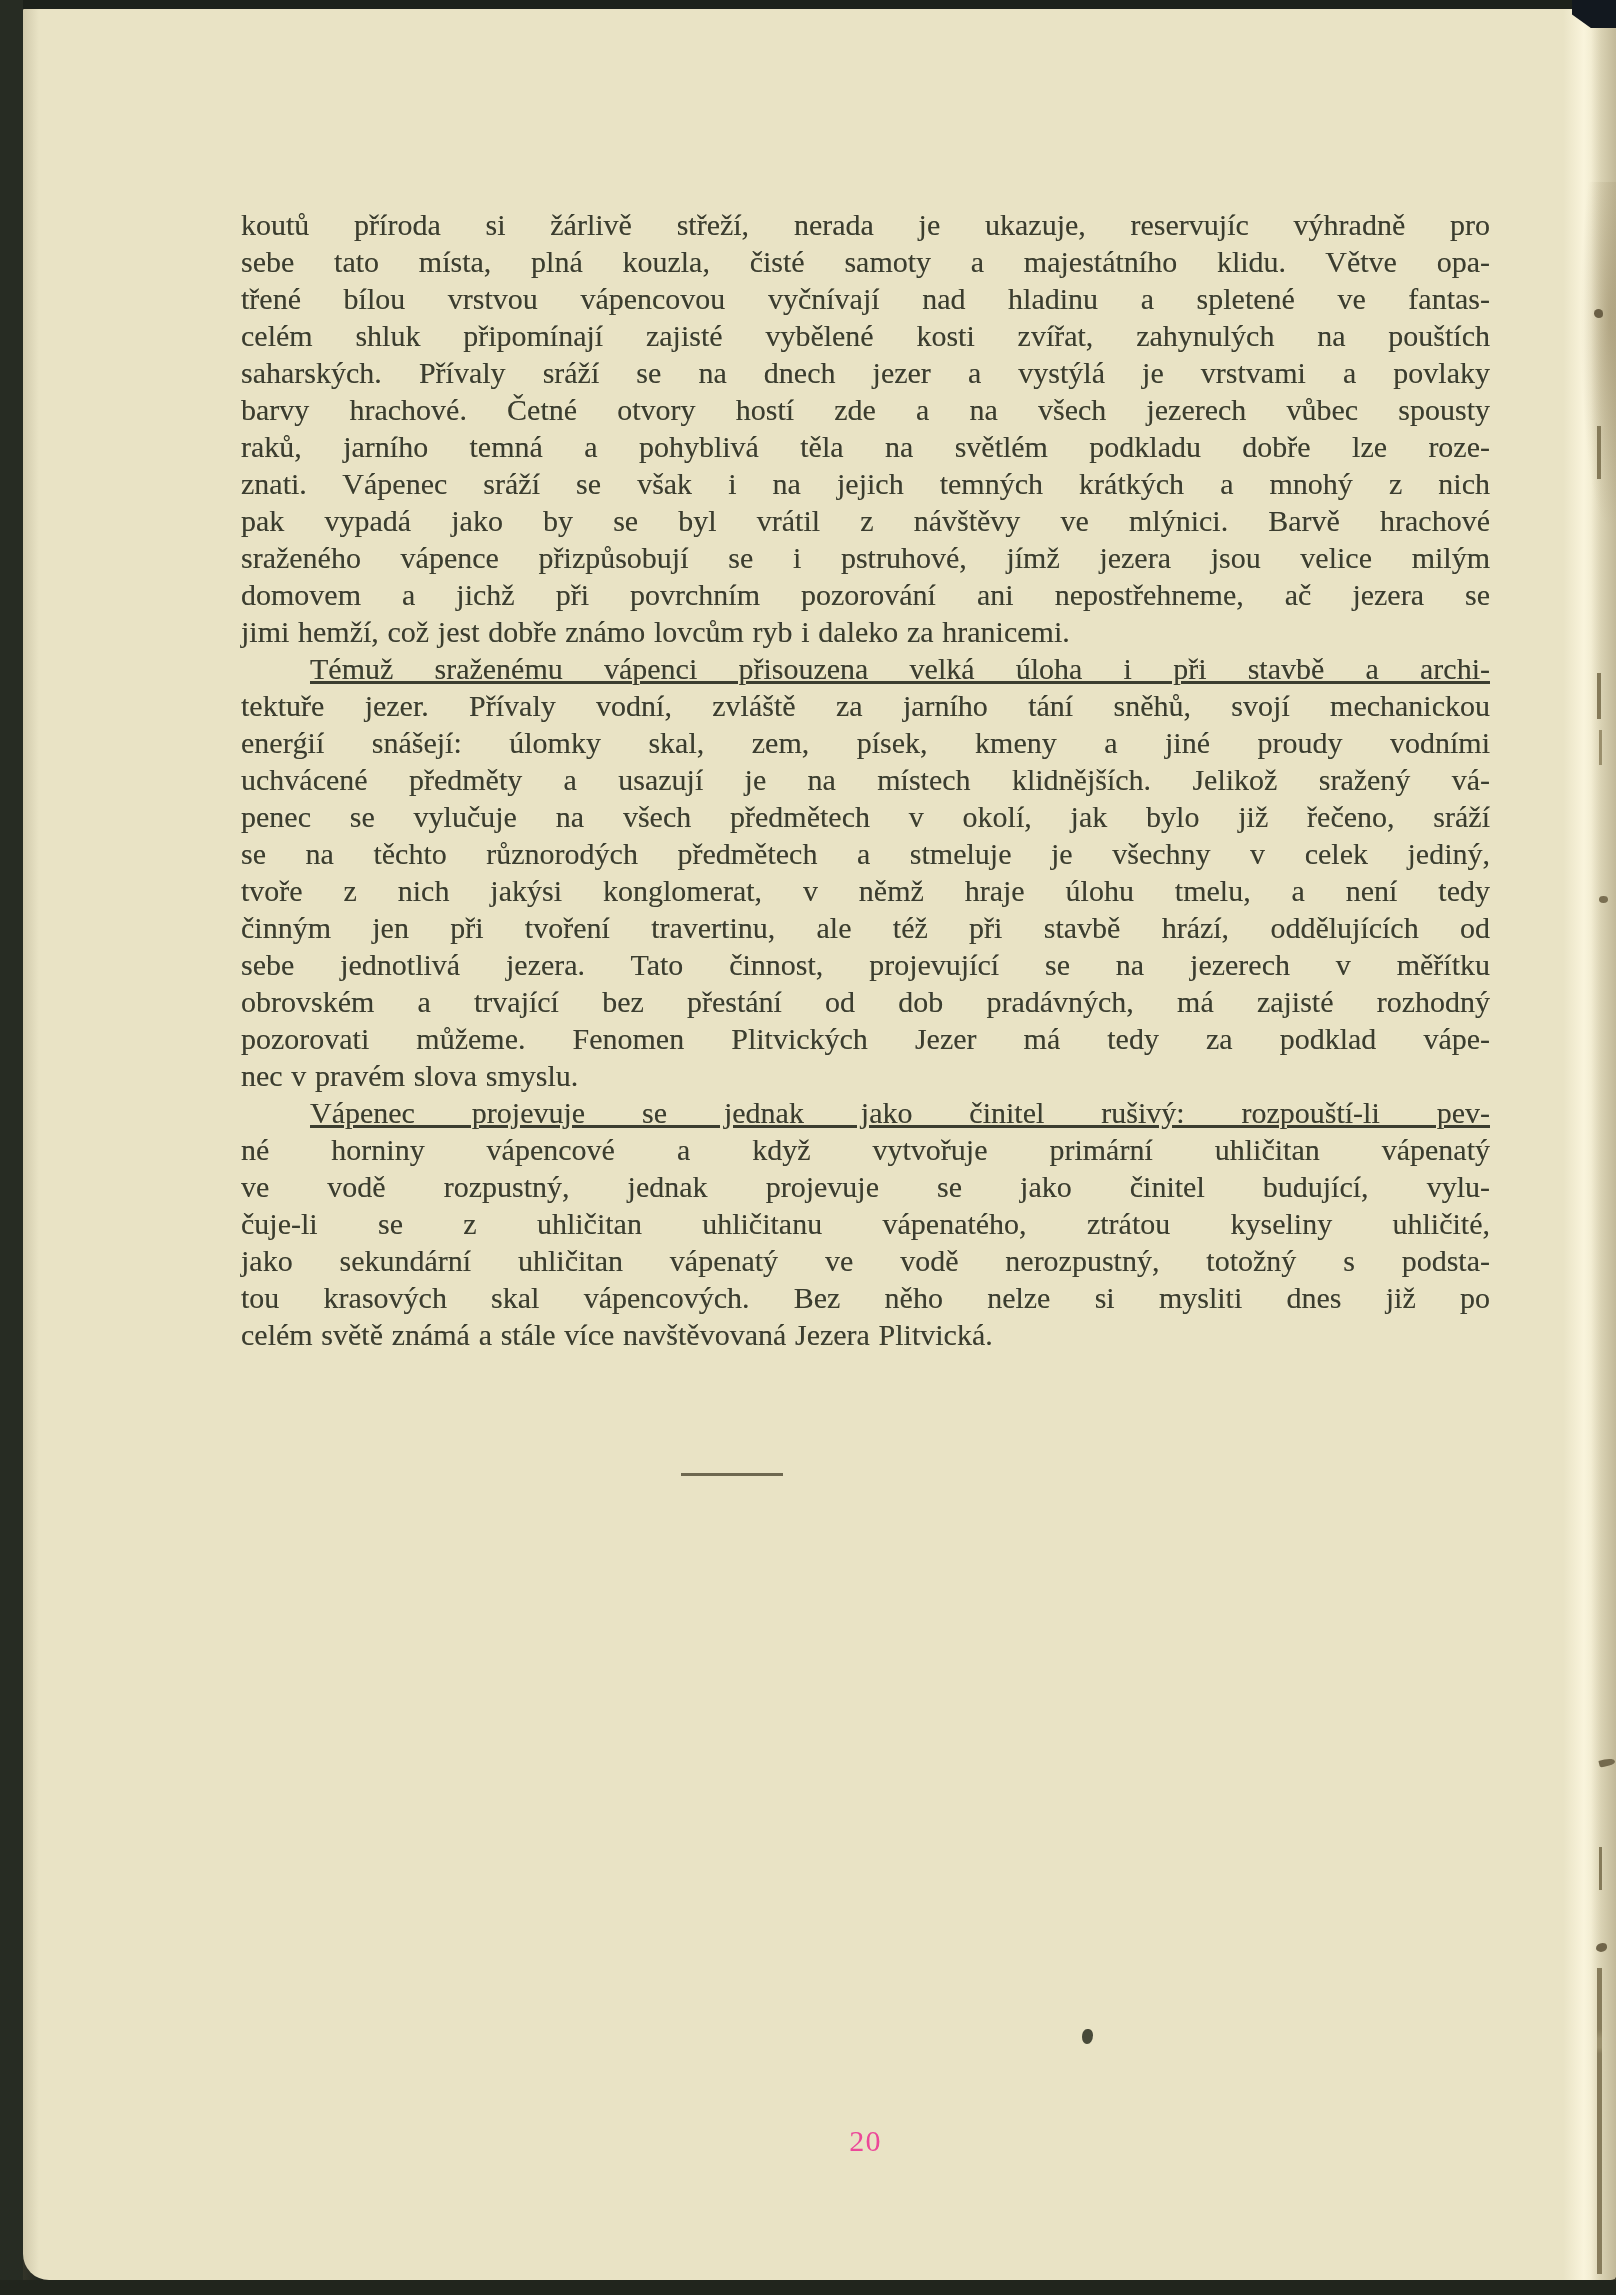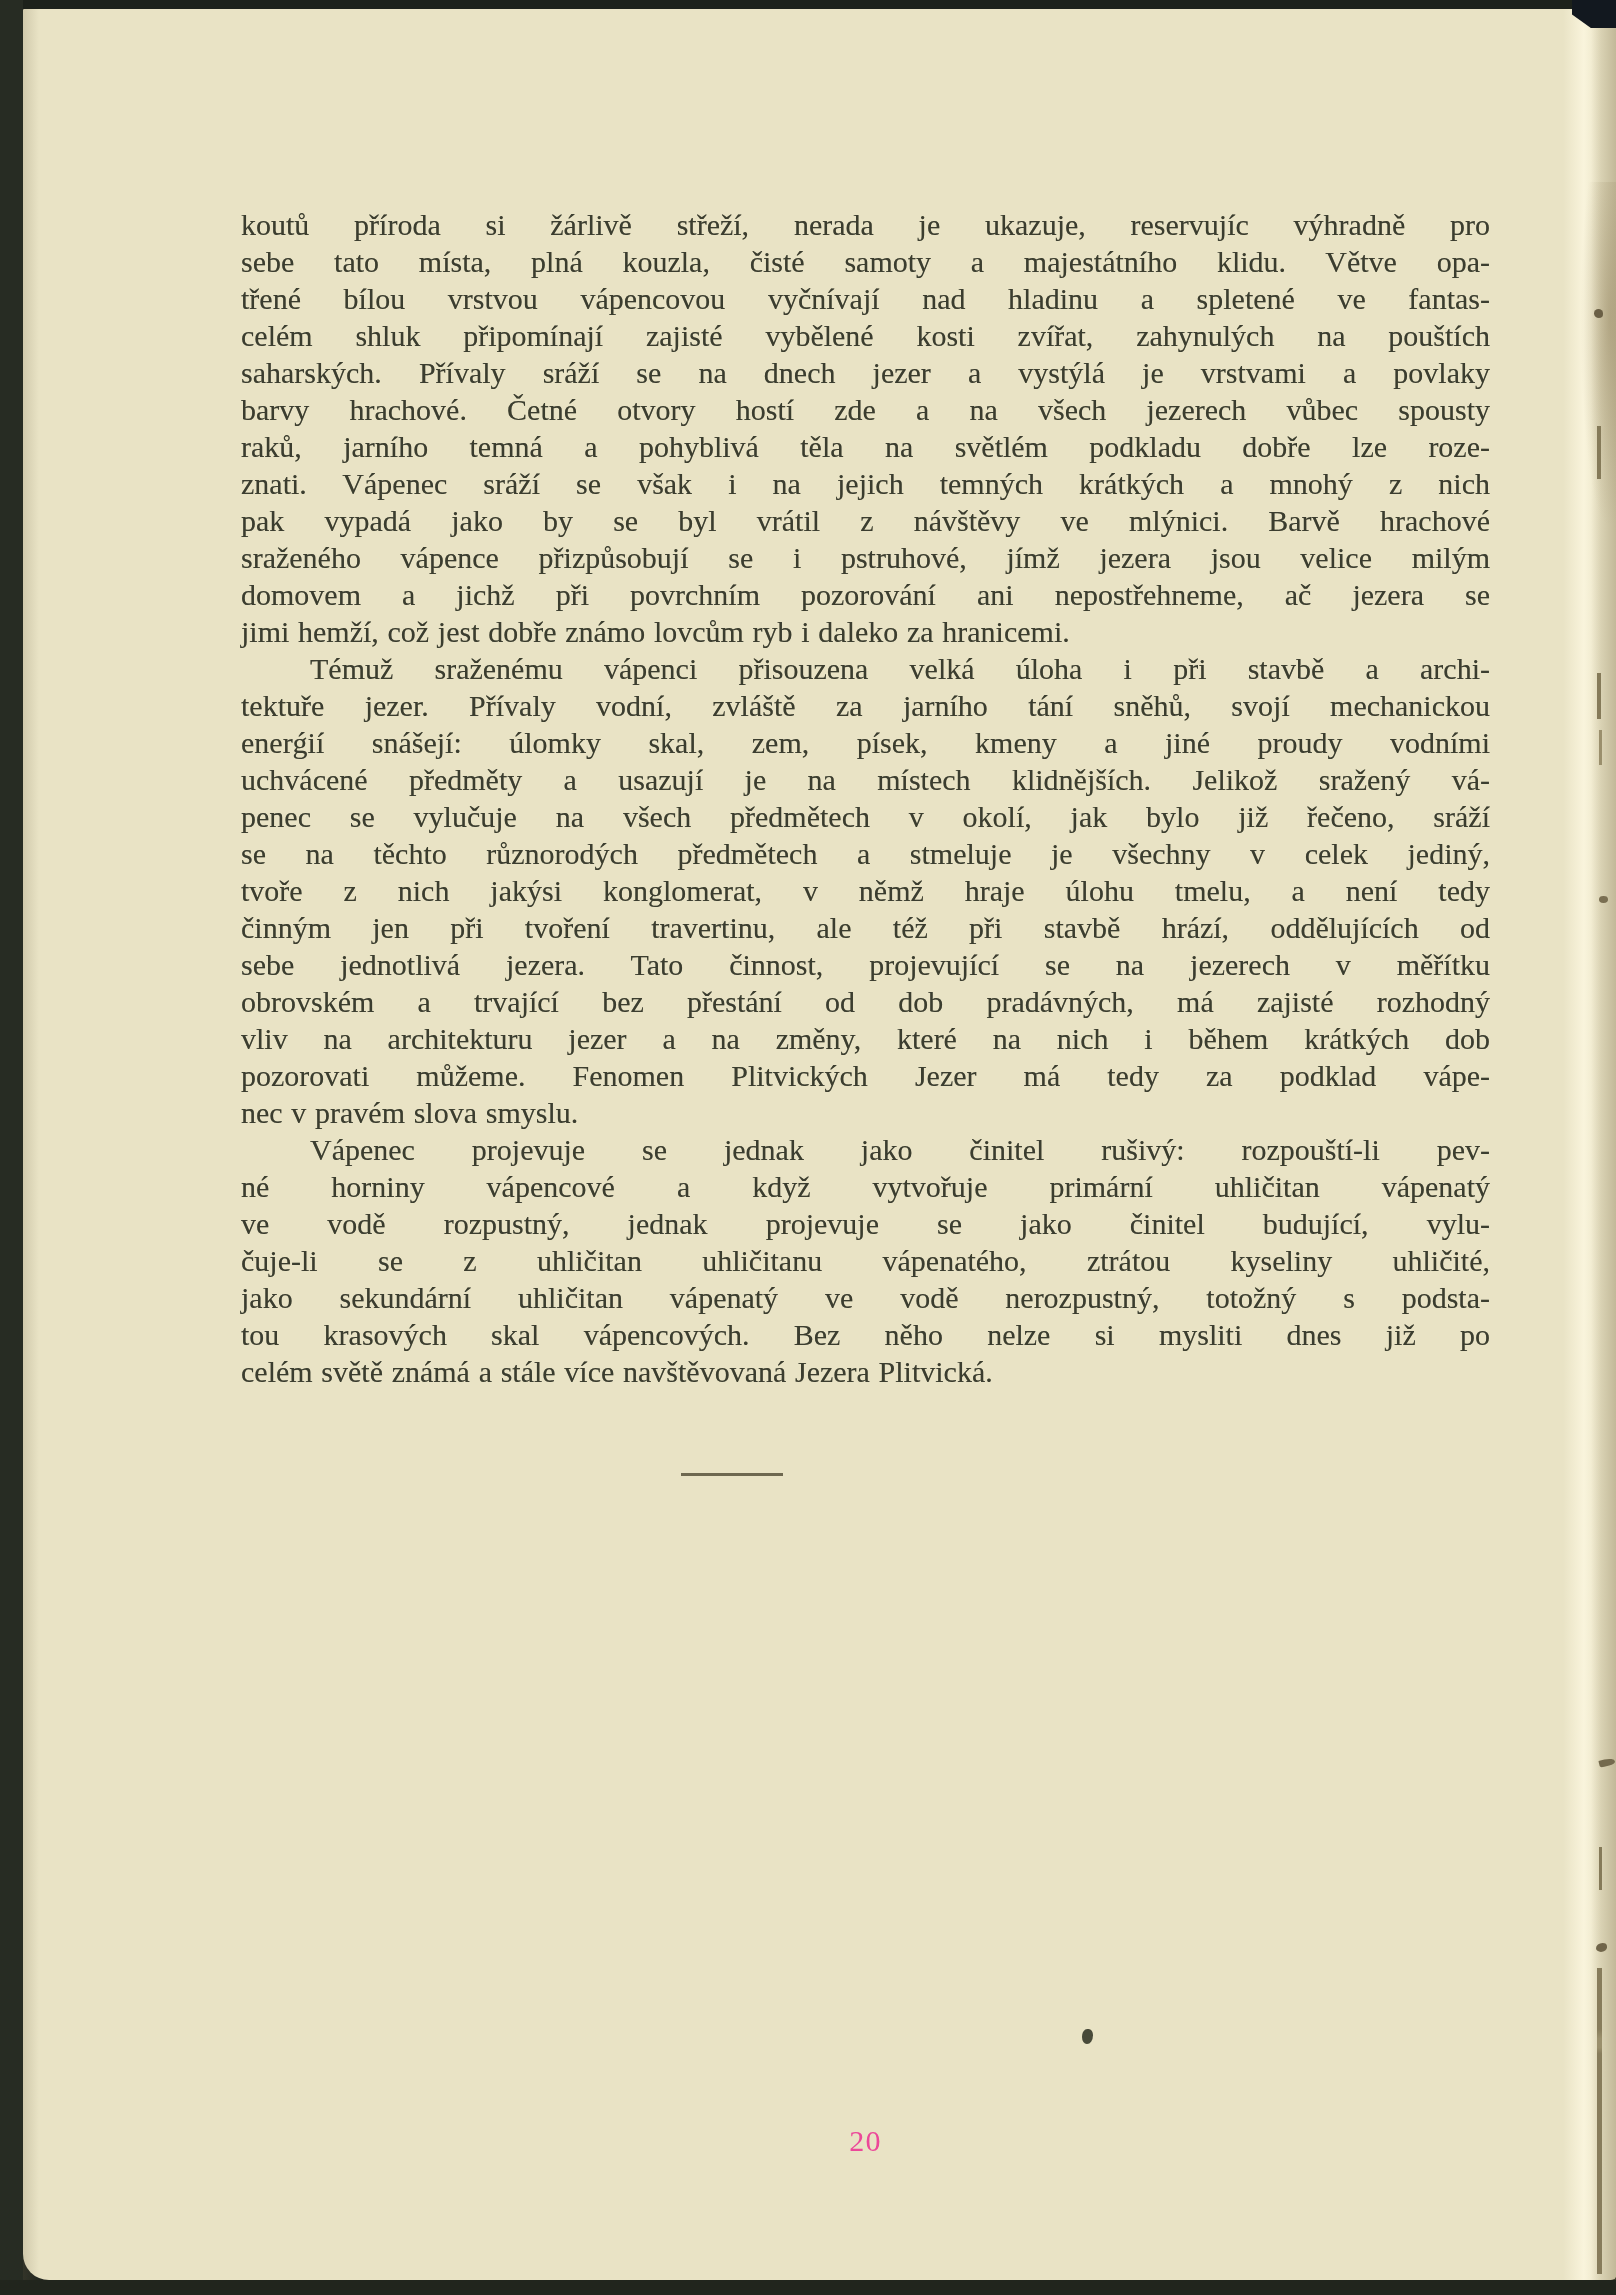--- a/index.html
+++ b/index.html
@@ -54,21 +54,21 @@
     width: 1249px;
     color: #3b3d2f;
     font-size: 30px;
     line-height: 37px;
     text-shadow: 0 0 0.6px rgba(59,61,47,0.45);
     word-spacing: 1.2px;
   }
   .paragraph { margin: 0; }
   .line { text-align: justify; text-align-last: justify; white-space: normal; }
   .line-last { text-align-last: left; }
-  .line-indent { padding-left: 69px; }
+  .line-indent { padding-left: 69px; text-decoration: underline; }
 
   
   .section-divider {
     position: absolute;
     left: 681px; top: 1473px;
     width: 102px; height: 3.1px;
     background: #6e6850;
   }
 
   
@@ -132,21 +132,20 @@
       <div class="line line-indent">Témuž sraženému vápenci přisouzena velká úloha i při stavbě a archi-</div>
       <div class="line">tektuře jezer. Přívaly vodní, zvláště za jarního tání sněhů, svojí mechanickou</div>
       <div class="line">enerǵií snášejí: úlomky skal, zem, písek, kmeny a jiné proudy vodními</div>
       <div class="line">uchvácené předměty a usazují je na místech klidnějších. Jelikož sražený vá-</div>
       <div class="line">penec se vylučuje na všech předmětech v okolí, jak bylo již řečeno, sráží</div>
       <div class="line">se na těchto různorodých předmětech a stmeluje je všechny v celek jediný,</div>
       <div class="line">tvoře z nich jakýsi konglomerat, v němž hraje úlohu tmelu, a není tedy</div>
       <div class="line">činným jen při tvoření travertinu, ale též při stavbě hrází, oddělujících od</div>
       <div class="line">sebe jednotlivá jezera. Tato činnost, projevující se na jezerech v měřítku</div>
       <div class="line">obrovském a trvající bez přestání od dob pradávných, má zajisté rozhodný</div>
-      <div class="line">vliv na architekturu jezer a na změny, které na nich i během krátkých dob</div>
       <div class="line">pozorovati můžeme. Fenomen Plitvických Jezer má tedy za podklad vápe-</div>
       <div class="line line-last">nec v pravém slova smyslu.</div>
     </div>
     <div class="paragraph">
       <div class="line line-indent">Vápenec projevuje se jednak jako činitel rušivý: rozpouští-li pev-</div>
       <div class="line">né horniny vápencové a když vytvořuje primární uhličitan vápenatý</div>
       <div class="line">ve vodě rozpustný, jednak projevuje se jako činitel budující, vylu-</div>
       <div class="line">čuje-li se z uhličitan uhličitanu vápenatého, ztrátou kyseliny uhličité,</div>
       <div class="line">jako sekundární uhličitan vápenatý ve vodě nerozpustný, totožný s podsta-</div>
       <div class="line">tou krasových skal vápencových. Bez něho nelze si mysliti dnes již po</div>

